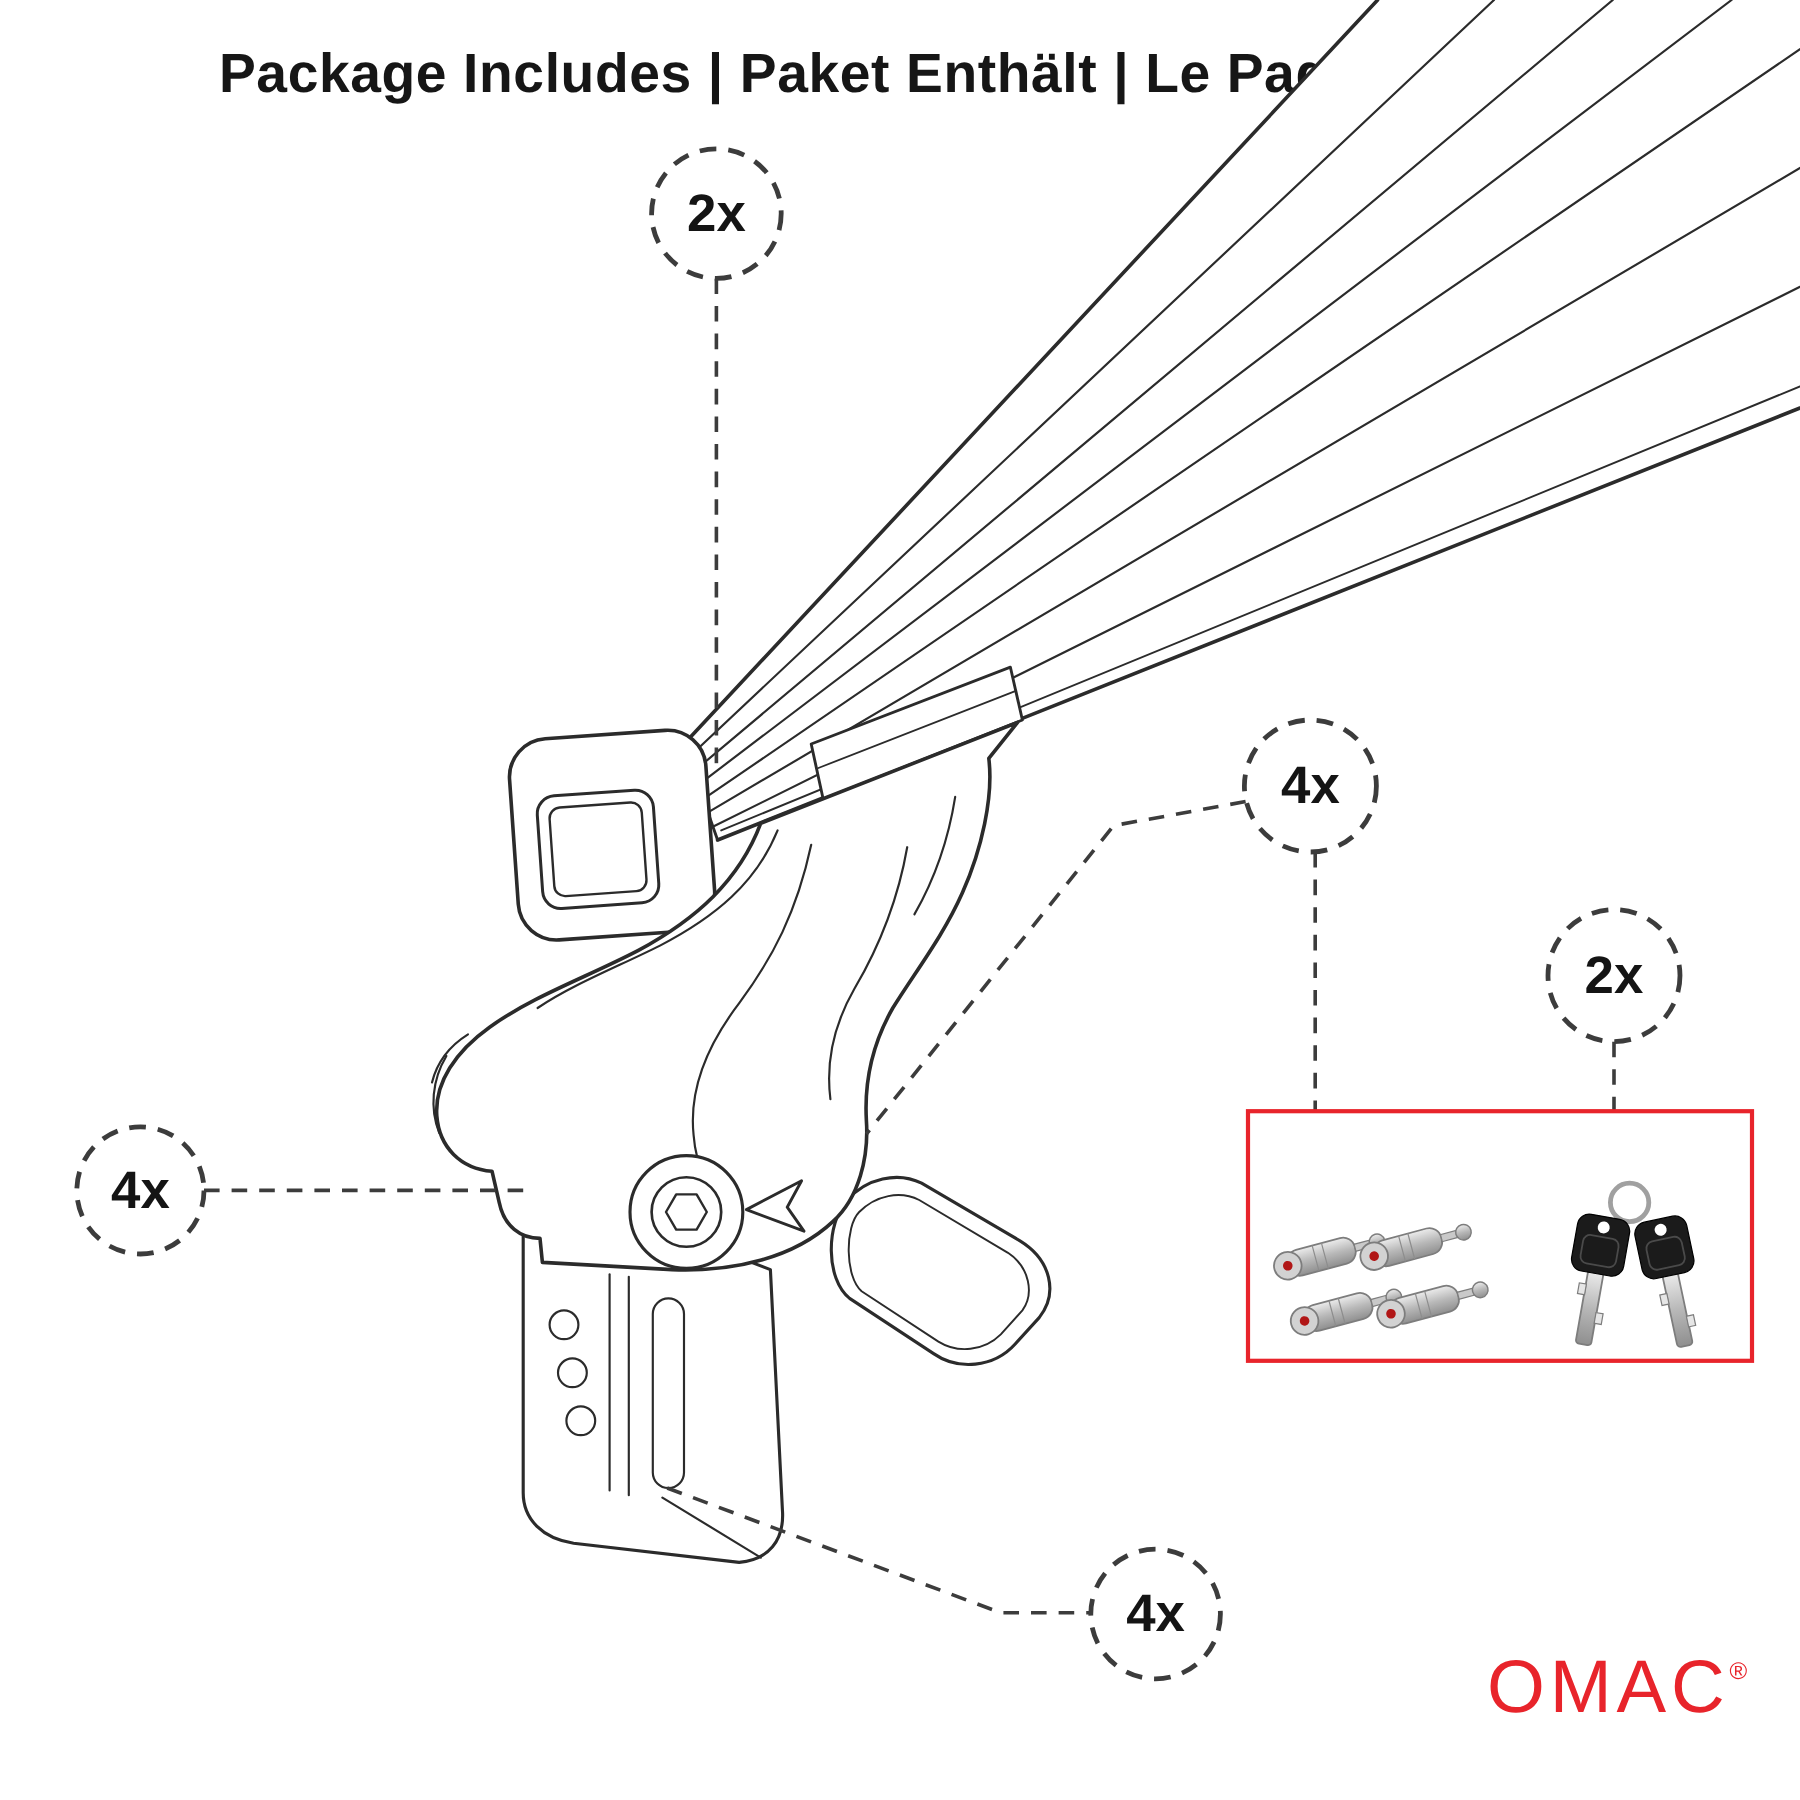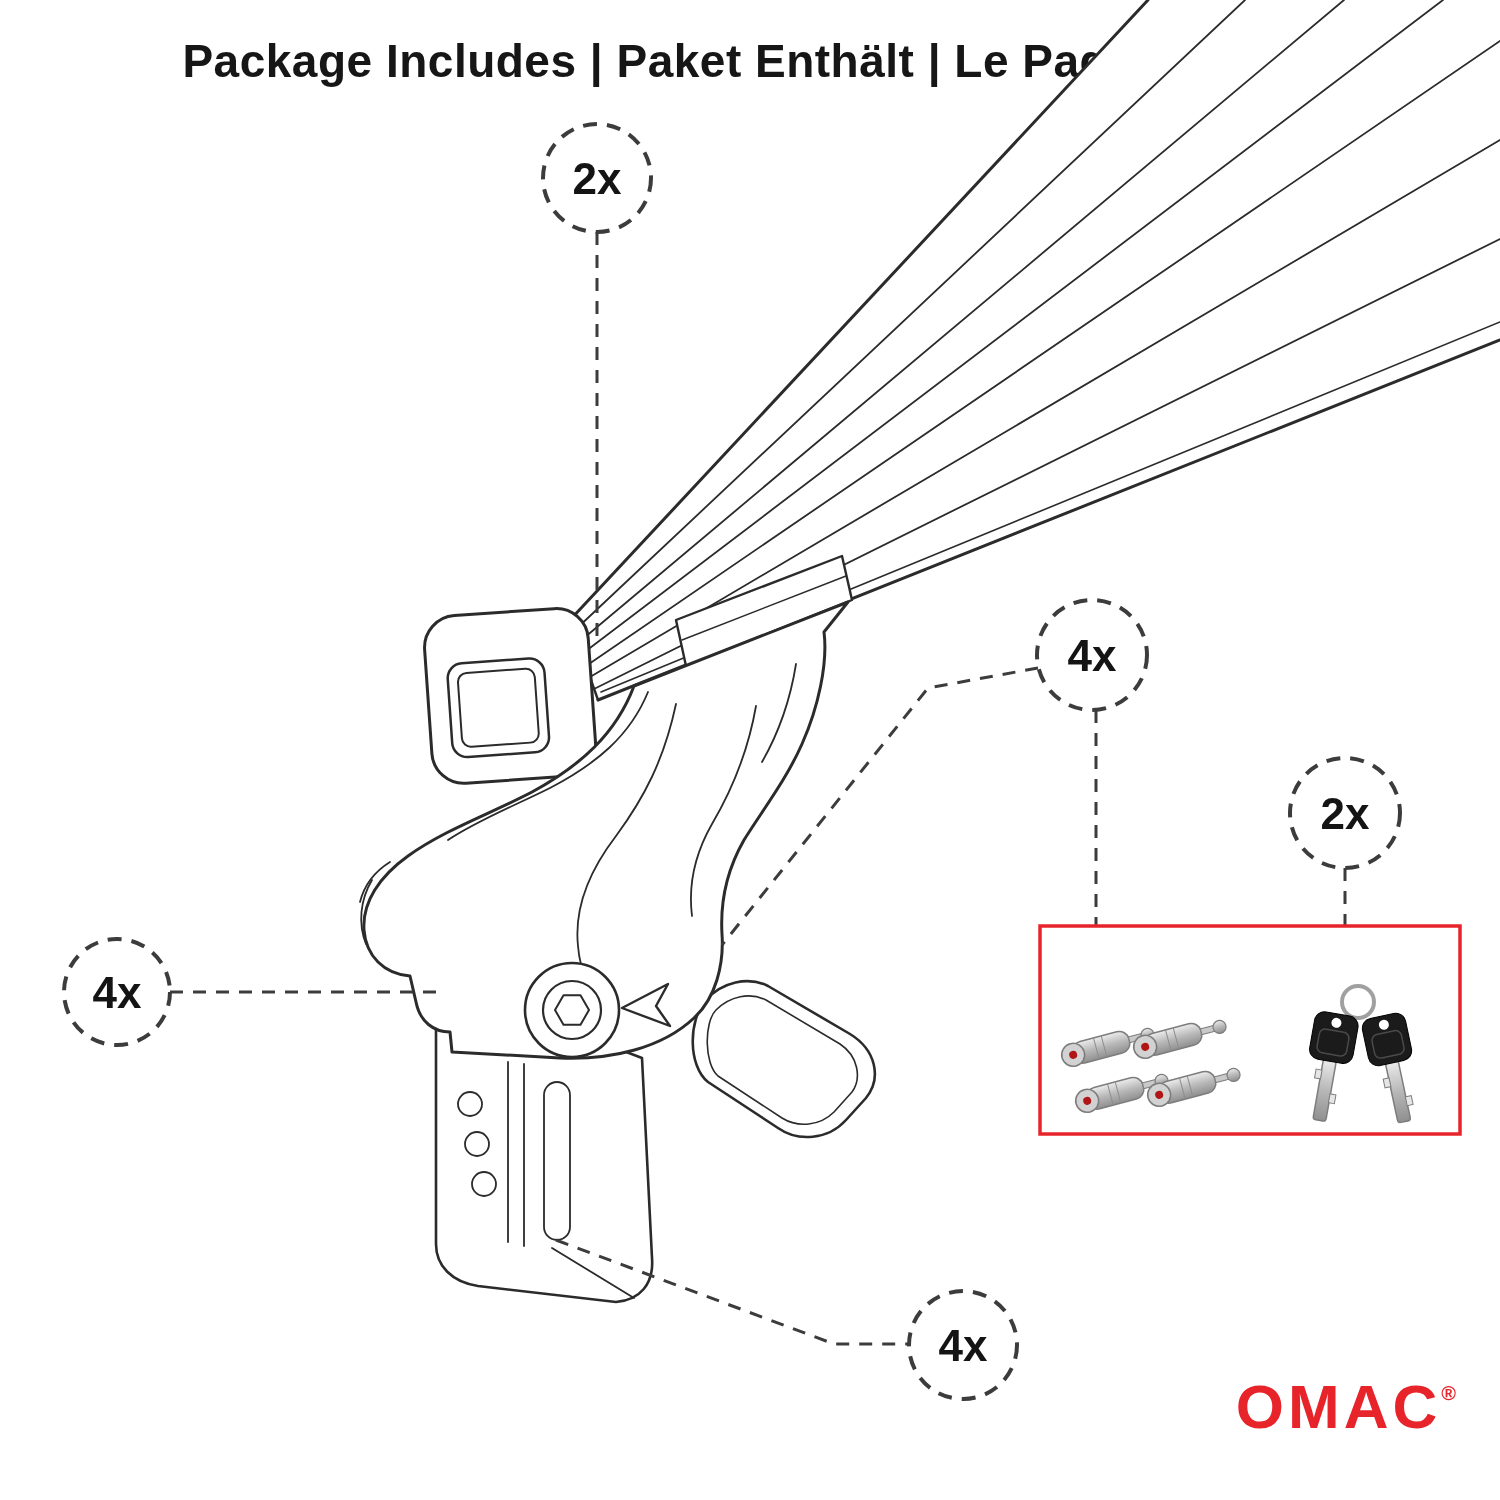--- a/index.html
+++ b/index.html
@@ -24,21 +24,21 @@
     font-family:"Liberation Sans", sans-serif;
     font-size:44px;
     font-weight:bold;
     fill:#141414;
   }
   .brand{
     position:absolute;
     right:44px;
     top:1376px;
     color:#E8242B;
-    font-weight:700;
+    font-weight:400;
     font-size:62px;
     letter-spacing:4px;
     line-height:1;
   }
   .brand sup{
     font-size:20px;
     letter-spacing:0;
     vertical-align:28px;
   }
 </style>

